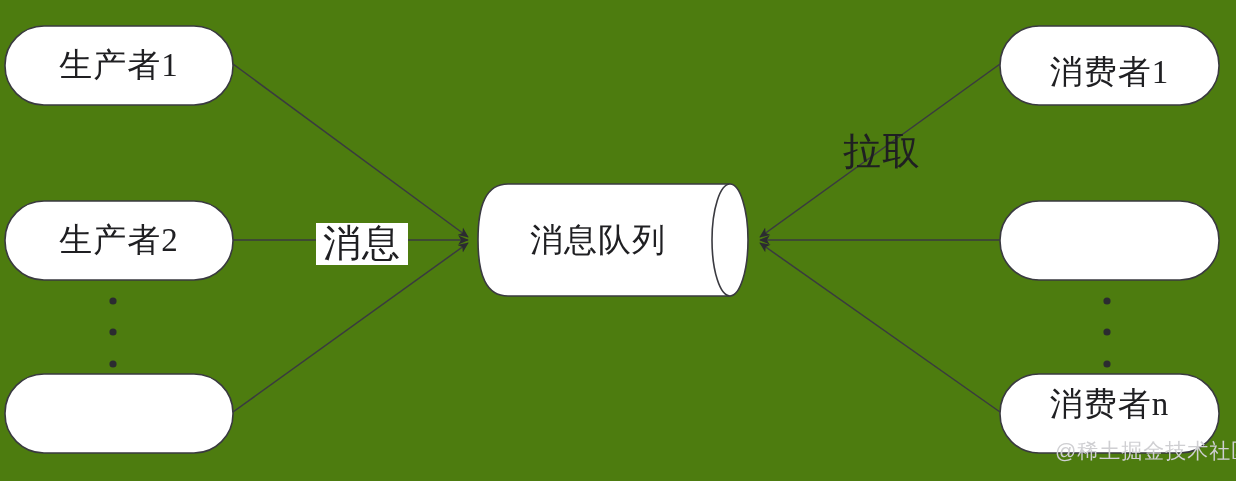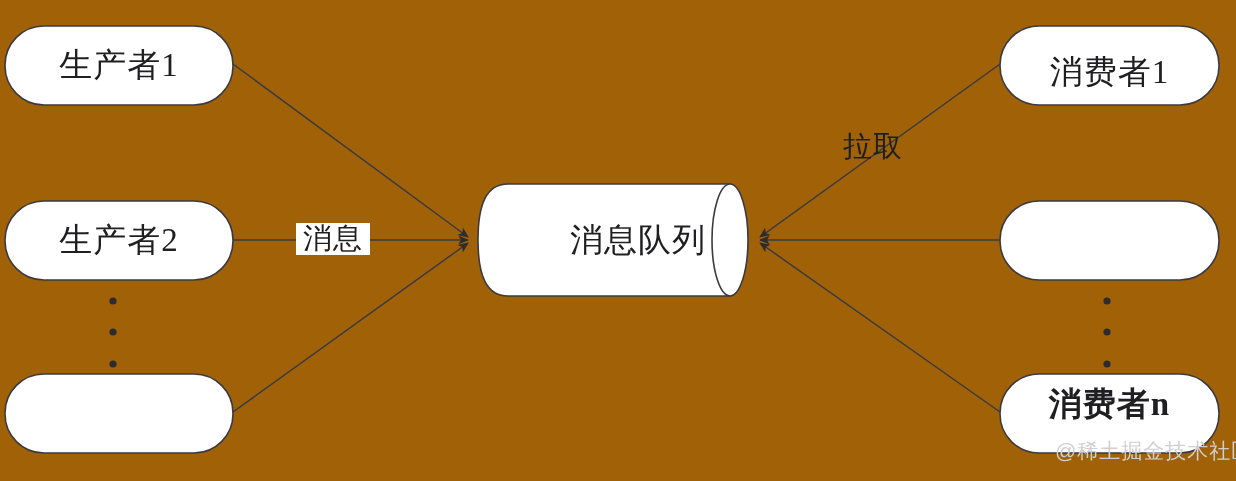--- a/index.html
+++ b/index.html
@@ -7,21 +7,21 @@
     padding: 0;
     background: #ffffff;
   }
   body {
     font-family: "Liberation Serif", "DejaVu Serif", serif;
   }
   #canvas {
     position: relative;
     width: 1236px;
     height: 481px;
-    background: #a16207;
+    background: #4d7c0f;
     overflow: hidden;
   }
   #diagram-svg {
     position: absolute;
     top: 0;
     left: 0;
     width: 1236px;
     height: 481px;
   }
   .node-label {
@@ -32,21 +32,21 @@
     color: #1f1f22;
     font-size: 33px;
     font-family: "Liberation Serif", "DejaVu Serif", serif;
     letter-spacing: 1px;
     white-space: nowrap;
     pointer-events: none;
   }
   .edge-label {
     position: absolute;
     color: #1f1f22;
-    font-size: 29px;
+    font-size: 38px;
     font-family: "Liberation Serif", "DejaVu Serif", serif;
     letter-spacing: 1px;
     white-space: nowrap;
     background: #ffffff;
     padding: 0 7px;
     line-height: 1.1;
   }
   .watermark {
     position: absolute;
     color: #cfcfd2;
@@ -111,26 +111,26 @@
     <circle cx="1107" cy="301" r="3.6" fill="#2b2b30"></circle>
     <circle cx="1107" cy="332" r="3.6" fill="#2b2b30"></circle>
     <circle cx="1107" cy="364" r="3.6" fill="#2b2b30"></circle>
   </svg>
 
   <div class="node-label" style="left:5px; top:26px; width:228px; height:79px;">生产者1</div>
 
   <div class="node-label" style="left:5px; top:201px; width:228px; height:79px;">生产者2</div>
 
 
-  <div class="node-label" style="left:478px; top:184px; width:240px; height:112px;margin-left:40px;">消息队列</div>
+  <div class="node-label" style="left:478px; top:184px; width:240px; height:112px;">消息队列</div>
 
   <div class="node-label" style="left:1000px; top:26px; width:219px; height:93px;">消费者1</div>
 
 
-  <div class="node-label" style="left:1000px; top:374px; width:219px; height:61px;font-weight:bold;">消费者n</div>
+  <div class="node-label" style="left:1000px; top:374px; width:219px; height:61px;">消费者n</div>
 
-  <div class="edge-label" style="left:296px; top:223px;">消息</div>
+  <div class="edge-label" style="left:316px; top:223px;">消息</div>
 
   <div class="edge-label" style="left:836px; top:131px; background:transparent;">拉取</div>
 
   <div class="watermark" style="left:1055px; top:437px;">@稀土掘金技术社区</div>
 
 </div>
 
 </body></html>

